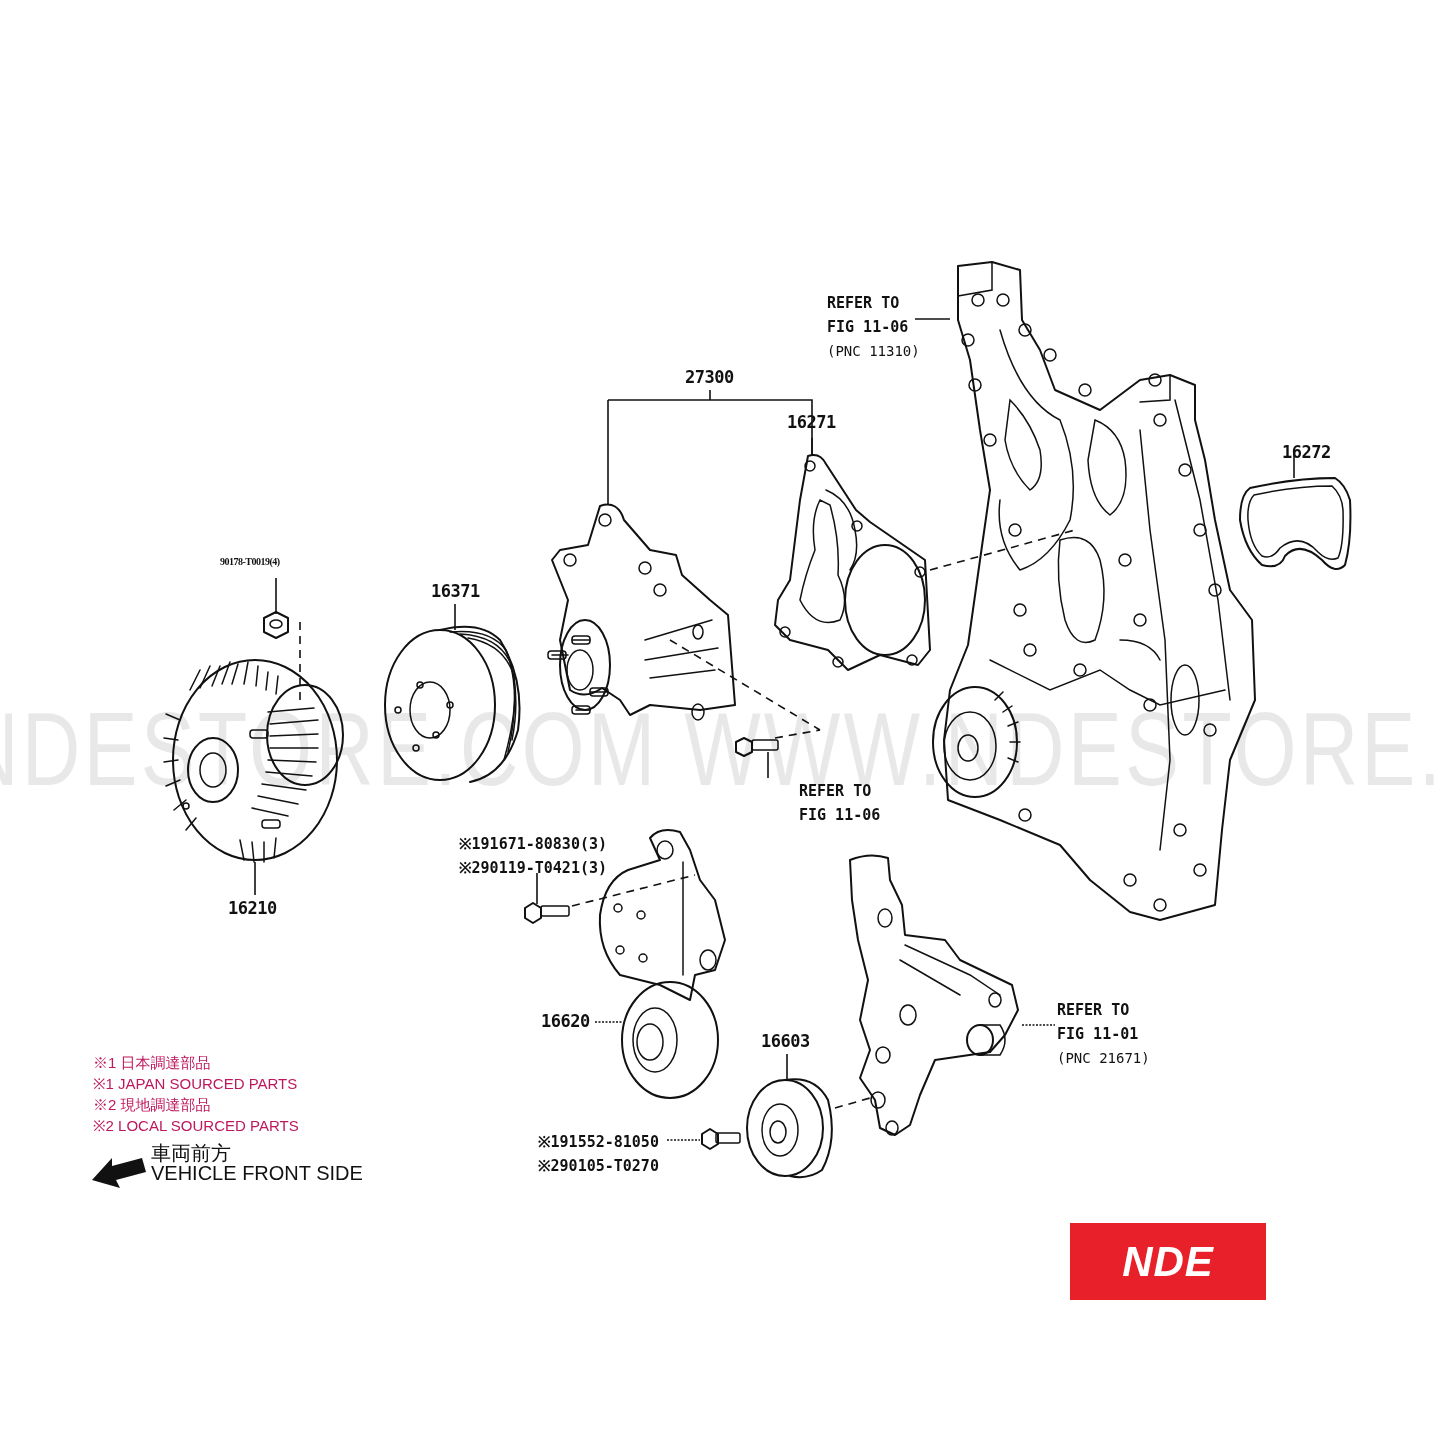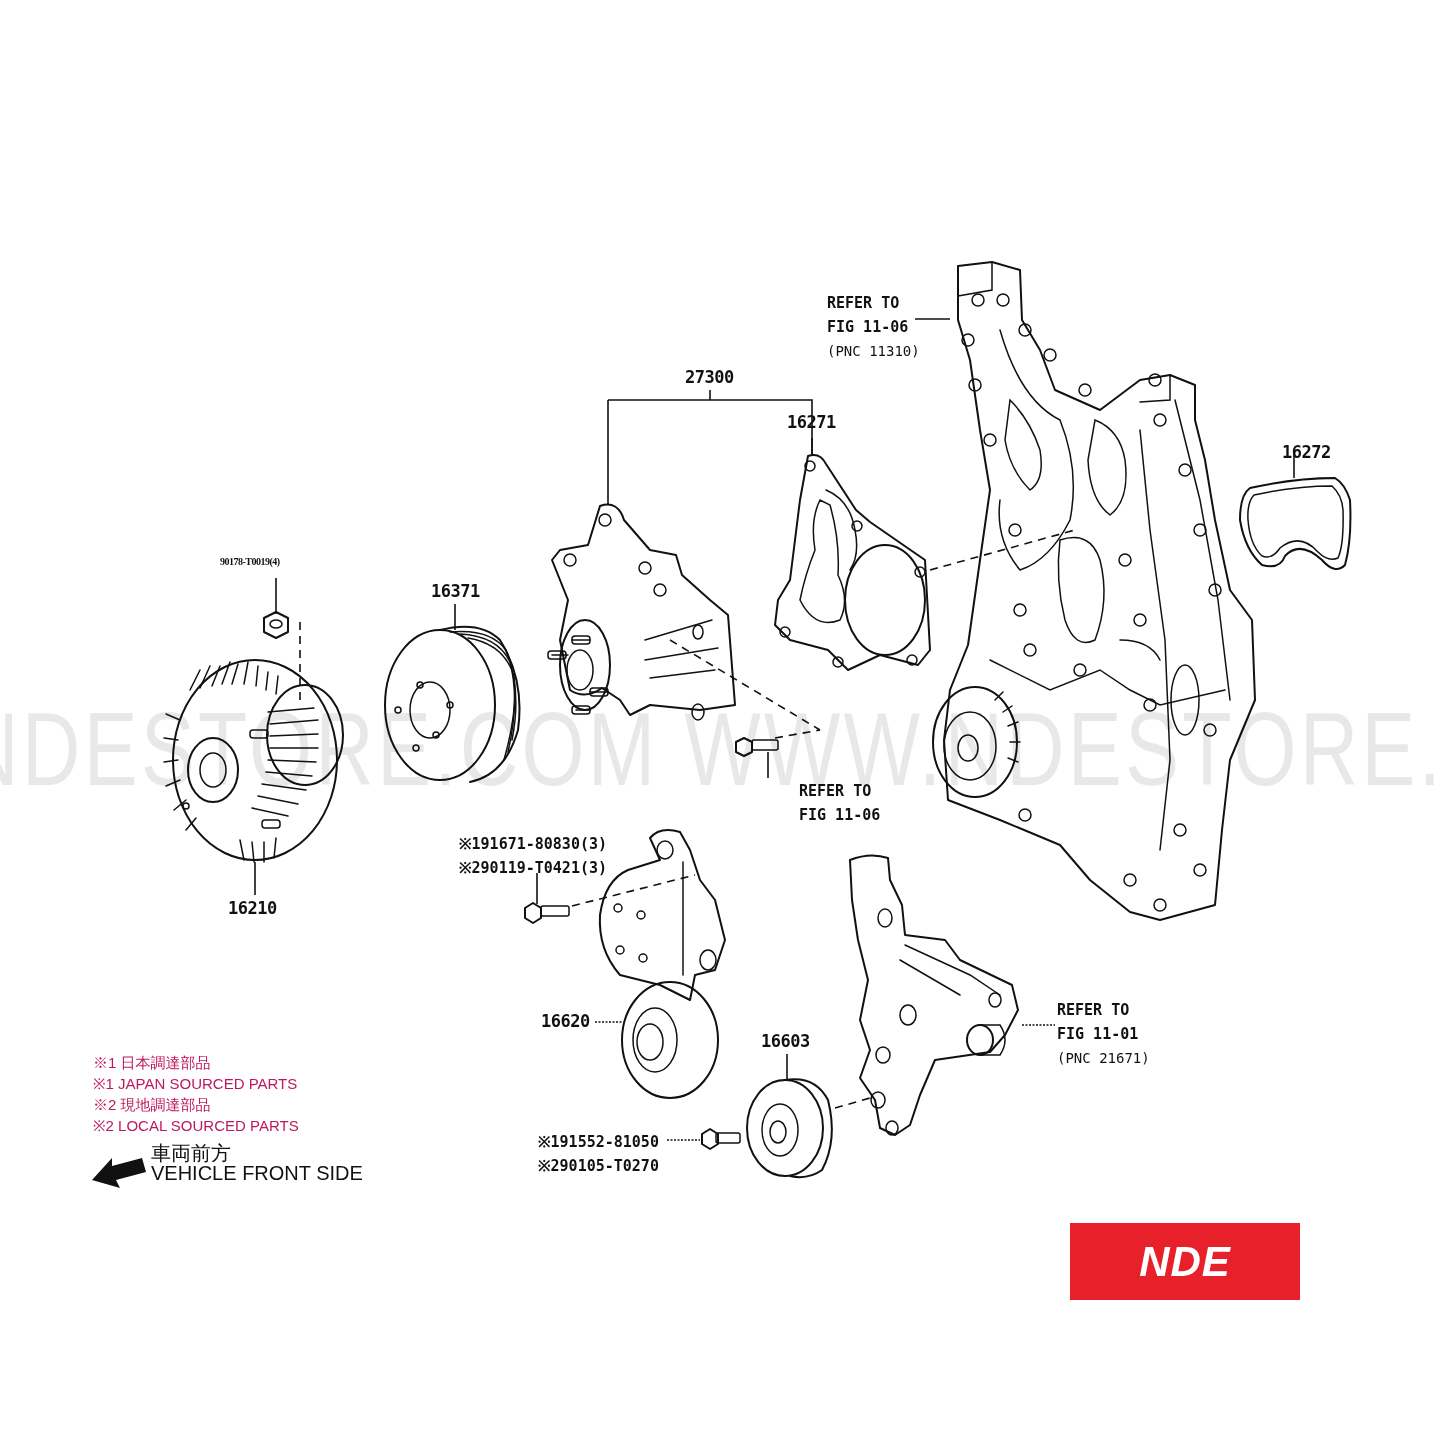--- a/index.html
+++ b/index.html
@@ -12,21 +12,21 @@
   svg.art .lead { fill:none; stroke:#111; stroke-width:1.6; }
   svg.art .dotlead { fill:none; stroke:#111; stroke-width:1.4; stroke-dasharray:2 1.5; }
   .lbl { position:absolute; font-family:"DejaVu Sans Mono", monospace; font-size:17px; font-weight:bold; color:#111; white-space:nowrap; line-height:1; letter-spacing:-0.5px; }
   .lbl.sm { font-size:10px; font-weight:bold;font-family:Liberation Serif, serif; }
   .ref { position:absolute; font-family:"DejaVu Sans Mono", monospace; font-size:15px; font-weight:bold; color:#111; line-height:24px; white-space:pre; }
   .ref .pnc { font-weight:normal; font-size:14px; }
   .legend { position:absolute; left:93px; top:1052px; font-family:"Liberation Sans", sans-serif; font-size:15px; line-height:21px; color:#be185d; }
   .legend div { white-space:nowrap; }
   .front { position:absolute; left:151px; top:1143px; font-family:"Liberation Sans", sans-serif; font-size:20px; line-height:20px; color:#111; }
   .watermark { position:absolute; left:-40px; top:690px; font-family:"Liberation Sans", sans-serif; font-size:104px; font-weight:normal; color:rgba(0,0,0,0.09); letter-spacing:4px; white-space:nowrap; transform:scaleX(0.78); transform-origin:left top; pointer-events:none; }
-  .logo { position:absolute; left:1070px; top:1223px; width:230px; height:77px; background:#e8202a; display:flex; align-items:center; justify-content:center; }
+  .logo { position:absolute; left:1070px; top:1223px; width:196px; height:77px; background:#e8202a; display:flex; align-items:center; justify-content:center; }
   .logo span { font-family:"Liberation Sans", sans-serif; font-style:italic; font-weight:bold; font-size:42px; color:#ffffff; letter-spacing:1px; }
 </style>
 </head>
 <body>
 
 <div class="canvas">
 
   <div class="watermark">NDESTORE.COM WWW.NDESTORE.COM WWW.NDESTORE.C</div>
 
   <svg class="art" viewBox="0 0 1445 1445">

